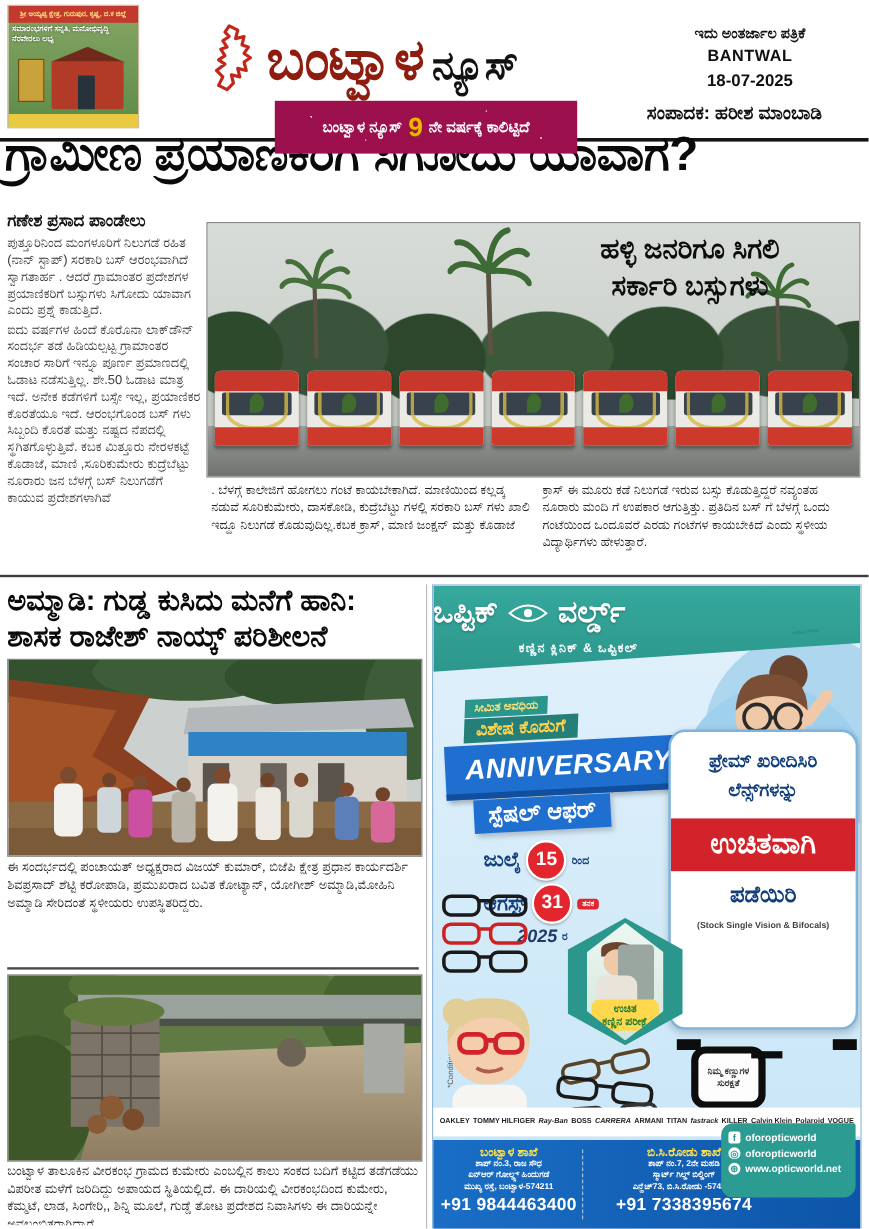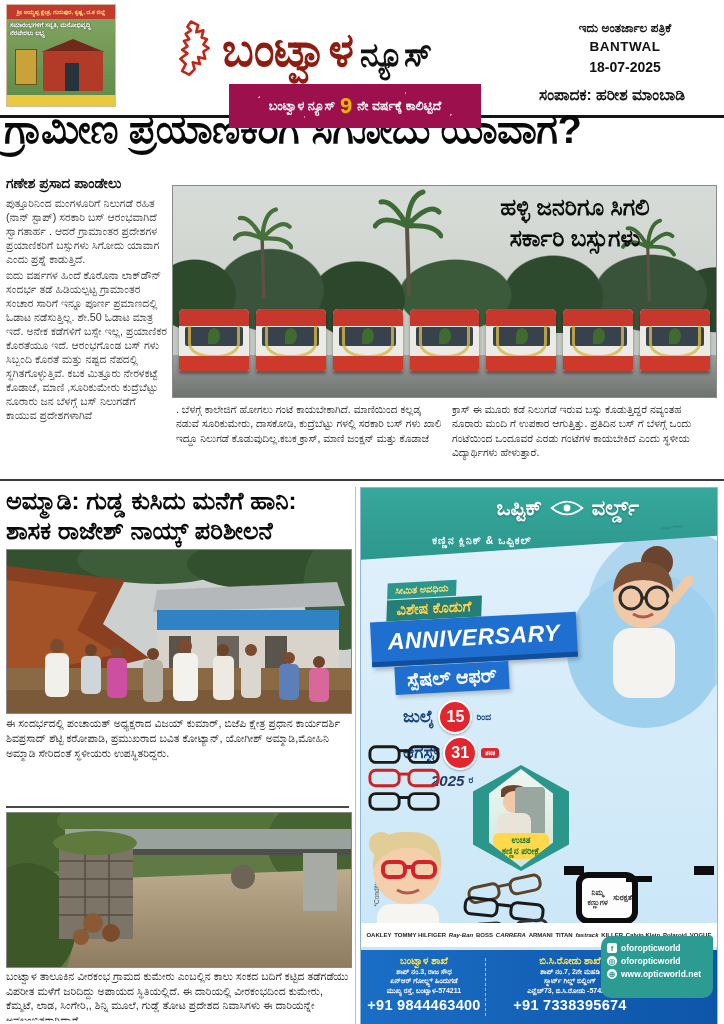--- a/index.html
+++ b/index.html
@@ -99,22 +99,22 @@
   .caption3{left:6px;top:969px;width:345px;height:52px;overflow:hidden;font-size:10.8px;
             line-height:1.35;color:#222;}
 
   
   .ad{left:360px;top:487px;width:356px;height:537px;background:linear-gradient(#e2f1fb,#c6e5f7);
       border:1px solid #8fb8d8;overflow:hidden;}
   .ad .abs{position:absolute;}
   .ad-circle{right:-40px;top:40px;width:170px;height:170px;border-radius:50%;background:#aed6ef;}
   .ad-head{left:0;top:0;width:100%;height:92px;background:linear-gradient(#36a89c,#2a9289);
            clip-path:polygon(0 0,100% 0,100% 52%,0 78%);}
-  .ad-title{left:0;top:8px;width:75%;display:flex;align-items:center;justify-content:flex-end;gap:8px;
-            color:#fff;font-weight:800;font-size:21px;text-shadow:0 1px 2px rgba(0,0,0,.3);padding-left:11px;}
+  .ad-title{left:0;top:8px;width:75%;display:flex;align-items:center;justify-content:flex-start;gap:8px;
+            color:#fff;font-weight:800;font-size:25px;text-shadow:0 1px 2px rgba(0,0,0,.3);}
   .ad-sub{left:0;top:46px;width:68%;text-align:center;color:#fff;font-weight:700;font-size:10.5px;
           letter-spacing:1px;}
   .squiggle{right:34px;top:28px;color:#2a9289;font-size:20px;font-weight:800;transform:rotate(-8deg);}
 
   .limited{left:26px;top:90px;transform:rotate(-3deg) skewX(-5deg);}
   .limited .s1{display:inline-block;background:#2a968c;color:#ffe27a;font-size:9.5px;font-weight:700;
                padding:2px 8px;}
   .limited .s2{display:block;background:#237f77;color:#ffd34d;font-size:14.5px;font-weight:800;
                padding:2px 10px;margin-top:1px;}
   .anniv-ribbon{left:10px;top:129px;width:206px;height:40px;background:#1f6fd0;transform:rotate(-3deg);
@@ -156,21 +156,21 @@
   .exam-body{position:absolute;left:8px;top:44px;width:34px;height:30px;border-radius:8px;background:#e8e4da;}
   .free-check{position:absolute;left:4px;bottom:8px;right:4px;background:#ffd84d;border-radius:6px;
         text-align:center;font-weight:800;color:#1c7a2e;font-size:9px;line-height:1.25;padding:2px 0;}
 
   .conditions{left:-20px;top:380px;transform:rotate(-90deg);font-size:6.5px;color:#555;width:70px;}
   .pile-glasses{left:94px;top:382px;width:112px;height:72px;}
 
   .big-glasses{left:203px;top:372px;width:150px;height:80px;}
   .bg-temple{position:absolute;top:6px;height:9px;background:#0d0d0d;}
   .bg-lens{position:absolute;top:12px;width:62px;height:52px;background:#fdfdfd;border:6px solid #0d0d0d;
-           border-radius:12px;box-sizing:border-box;display:flex;flex-direction:row;align-items:center;
+           border-radius:12px;box-sizing:border-box;display:flex;flex-direction:column;align-items:center;
            justify-content:center;font-weight:800;color:#333;font-size:7.5px;line-height:1.3;text-align:center;}
   .bg-bridge{position:absolute;left:62px;top:16px;width:26px;height:8px;border-top:6px solid #0d0d0d;}
 
   .brands{left:0;top:435px;width:100%;height:24px;background:#fff;display:flex;align-items:center;
           justify-content:space-around;padding:0 4px;box-sizing:border-box;}
   .brand{font-size:6px;font-weight:800;color:#222;white-space:nowrap;}
 
   .ad-footer{left:0;top:462px;width:100%;height:75px;background:linear-gradient(90deg,#1a6ec5,#0d55a8);}
   .branch{position:absolute;top:5px;text-align:center;color:#fff;}
   .branch .bname{color:#ffe34d;font-weight:800;font-size:10px;}
@@ -432,20 +432,27 @@
         <span class="date-month">ಆಗಸ್ಟ್</span>
         <span class="day-circle">31</span>
         <span class="tag-pill">ತನಕ</span>
       </div>
       <div class="year-row">
         <span class="year">2025</span>
         <span class="date-suffix">ರ</span>
       </div>
     </div>
 
+    <div class="abs offer-box">
+      <div class="l1">ಫ್ರೇಮ್ ಖರೀದಿಸಿರಿ</div>
+      <div class="l2">ಲೆನ್ಸ್‌ಗಳನ್ನು</div>
+      <div class="offer-free">ಉಚಿತವಾಗಿ</div>
+      <div class="l3">ಪಡೆಯಿರಿ</div>
+      <div class="offer-note">(Stock Single Vision &amp; Bifocals)</div>
+    </div>
 
     <svg class="abs stack-glasses" viewBox="0 0 80 76">
       <g fill="none" stroke-width="3">
         <g stroke="#1a1a1a">
             <rect x="4" y="6" width="30" height="16" rx="6"></rect>
             <rect x="44" y="6" width="30" height="16" rx="6"></rect>
             <line x1="34" y1="10" x2="44" y2="10"></line>
           </g>
         <g stroke="#c22">
             <rect x="4" y="30" width="30" height="16" rx="6"></rect>

